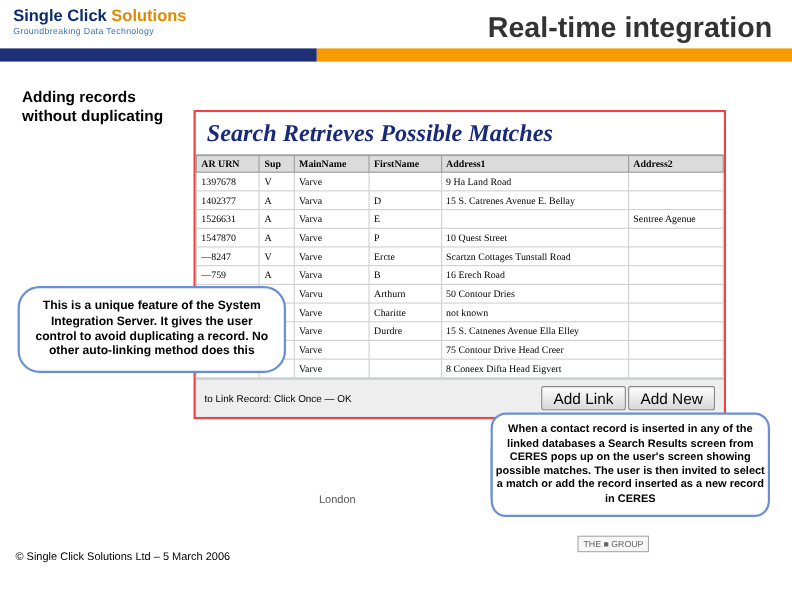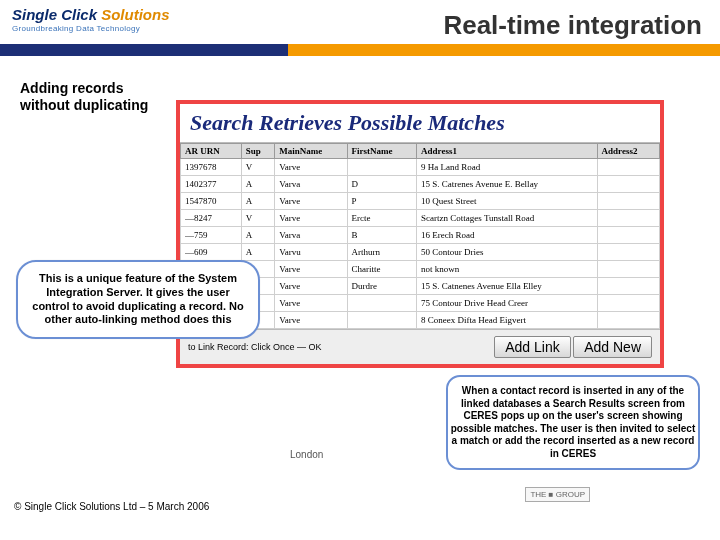--- a/index.html
+++ b/index.html
@@ -1,28 +1,28 @@
 <!DOCTYPE html>
 <html><head>
 <meta charset="utf-8">
 <style>
   html,body{margin:0;padding:0;width:720px;height:540px;font-family:Arial,Helvetica,sans-serif;background:#fff;overflow:hidden}
   .slide{position:relative;width:720px;height:540px}
   .header{position:relative;height:56px}
   .logo{position:absolute;left:12px;top:6px}
-  .logo .name{font-size:15px;font-weight:700;font-style:italic;color:#0a2a6b}
+  .logo .name{font-size:15px;font-weight:700;color:#0a2a6b}
   .logo .name .accent{color:#e08a00}
   .logo .tag{font-size:8px;color:#3b73b9;letter-spacing:.3px;margin-top:1px}
   .title{position:absolute;right:18px;top:10px;font-size:26px;font-weight:700;color:#333;font-family:Verdana,Arial,sans-serif}
   .stripe{position:absolute;left:0;top:44px;right:0;height:12px;display:flex}
   .stripe .a{flex:1;background:#1d2f76}
   .stripe .b{width:12px;background:#f59a00}
   .stripe .c{width:420px;background:#f59a00}
   .subhead{position:absolute;left:20px;top:80px;font-size:14px;font-weight:700;color:#000;line-height:1.2}
-  .screenshot{position:absolute;left:176px;top:100px;width:480px;background:#7dd3fc;border:4px solid #ef4444}
+  .screenshot{position:absolute;left:176px;top:100px;width:480px;background:#7dd3fc;border:2px solid #ef4444}
   .ss-title{background:#fff;color:#1a2a7a;font-family:"Times New Roman",serif;font-size:22px;font-style:italic;font-weight:700;padding:6px 10px;border-bottom:1px solid #bbb}
   table.grid{width:100%;border-collapse:collapse;font-size:9px;font-family:"Comic Sans MS",cursive;background:#fff}
   table.grid th{background:#dcdcdc;border:1px solid #9a9a9a;padding:2px 4px;text-align:left;font-weight:700}
   table.grid td{border:1px solid #cfcfcf;padding:1px 4px;height:14px;white-space:nowrap;overflow:hidden}
   .ss-footer{display:flex;align-items:center;justify-content:space-between;padding:6px 8px;border-top:1px solid #bbb;background:#eee;font-size:9px}
   .btn{display:inline-block;border:1px solid #888;background:linear-gradient(#fefefe,#d8d8d8);padding:2px 10px;font-size:14px;border-radius:2px}
   .callout{position:absolute;background:#fff;border:2px solid #6b8fd4;border-radius:20px;padding:10px 12px;font-size:11px;font-weight:700;text-align:center;line-height:1.25;box-shadow:0 0 0 1px rgba(0,0,0,.02)}
   .callout.left{left:16px;top:260px;width:216px}
   .callout.br{right:20px;bottom:70px;width:250px;background:transparent;border:none;box-shadow:none;padding:0}
   .callout.br .layer{position:absolute;right:0;width:250px;border:2px solid #6b8fd4;border-radius:14px;background:#fff;padding:8px 0;font-size:10px;line-height:1.25}
@@ -76,20 +76,28 @@
             <td>9 Ha Land Road</td>
             <td></td>
           </tr>
           <tr>
             <td>1402377</td>
             <td>A</td>
             <td>Varva</td>
             <td>D</td>
             <td>15 S. Catrenes Avenue E. Bellay</td>
             <td></td>
+          </tr>
+          <tr>
+            <td>1526631</td>
+            <td>A</td>
+            <td>Varva</td>
+            <td>E</td>
+            <td></td>
+            <td>Sentree Agenue</td>
           </tr>
           <tr>
             <td>1547870</td>
             <td>A</td>
             <td>Varve</td>
             <td>P</td>
             <td>10 Quest Street</td>
             <td></td>
           </tr>
           <tr>

